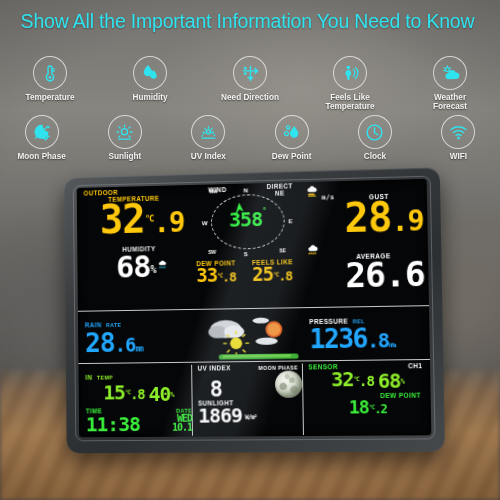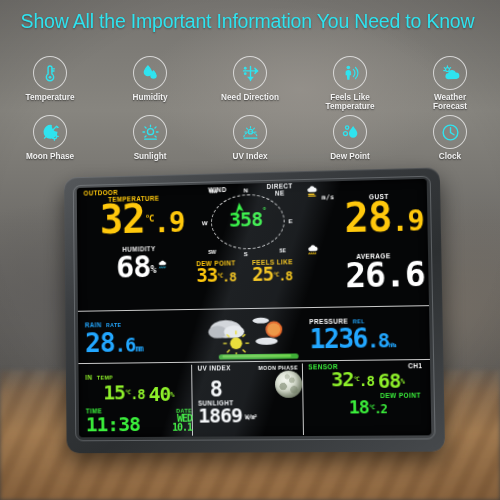--- a/index.html
+++ b/index.html
@@ -302,20 +302,31 @@
   <div class="icon-cell">
     <div class="icon-circle">
       <svg width="21" height="21" viewBox="0 0 24 24" fill="none" stroke="#2fe3ef" stroke-width="1.6" stroke-linecap="round">
         <circle cx="12" cy="12" r="8.4"></circle>
         <path d="M12 6.6V12l4 2.6"></path>
       </svg>
     </div>
     <div class="icon-label">Clock</div>
   </div>
 
+  <div class="icon-cell">
+    <div class="icon-circle">
+      <svg width="21" height="21" viewBox="0 0 24 24" fill="none" stroke="#2fe3ef" stroke-width="1.7" stroke-linecap="round">
+        <path d="M3.4 8.6a13 13 0 0 1 17.2 0"></path>
+        <path d="M6.3 12a9 9 0 0 1 11.4 0"></path>
+        <path d="M9.1 15.3a5 5 0 0 1 5.8 0"></path>
+        <circle cx="12" cy="18.4" r="1.6" fill="#2fe3ef" stroke="none"></circle>
+      </svg>
+    </div>
+    <div class="icon-label">WIFI</div>
+  </div>
 </div>
 
 <div id="device">
   <div id="bezel">
     <div id="screen">
 
       <div id="row1">
 
         <div id="sec-outdoor">
           <div class="lbl" id="outdoor-hdr">OUTDOOR</div>

